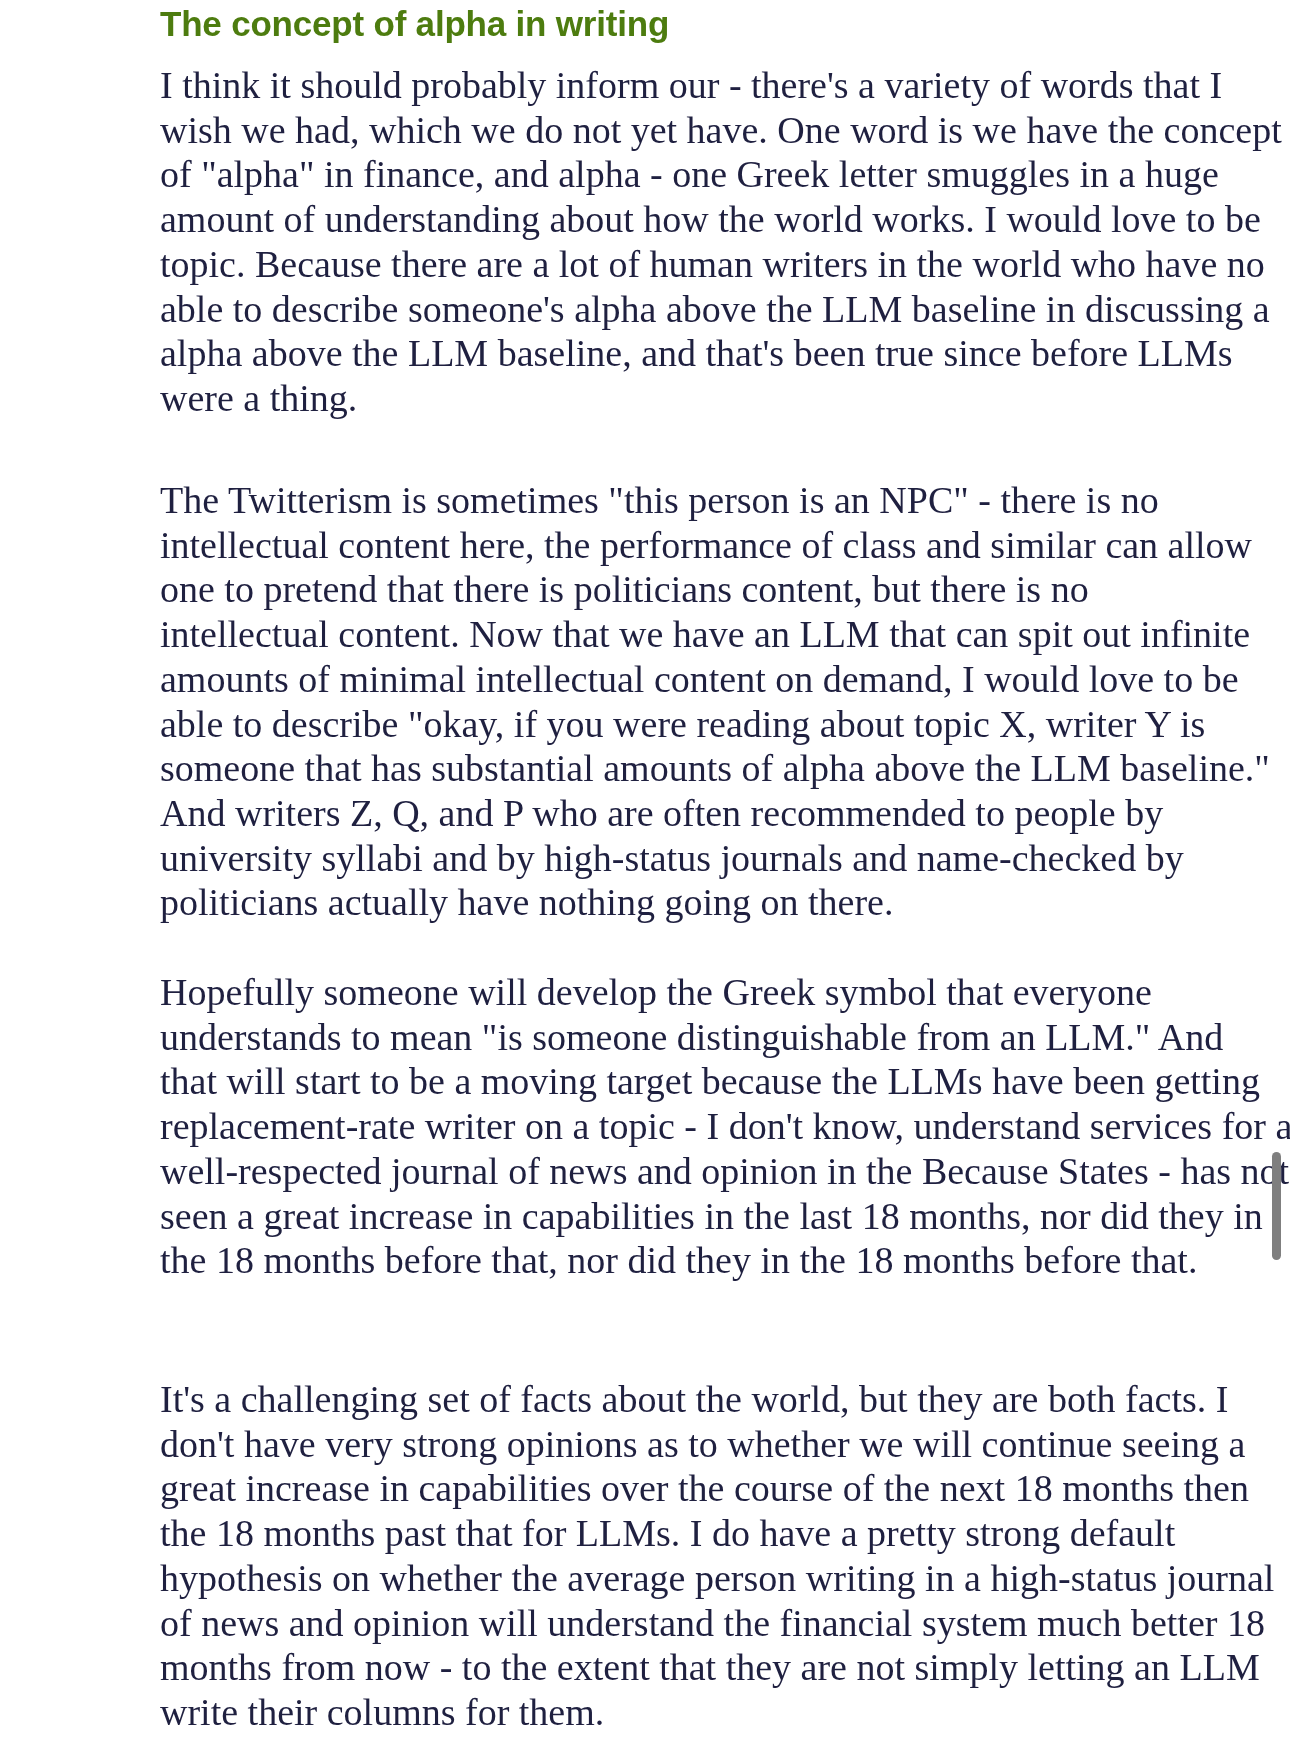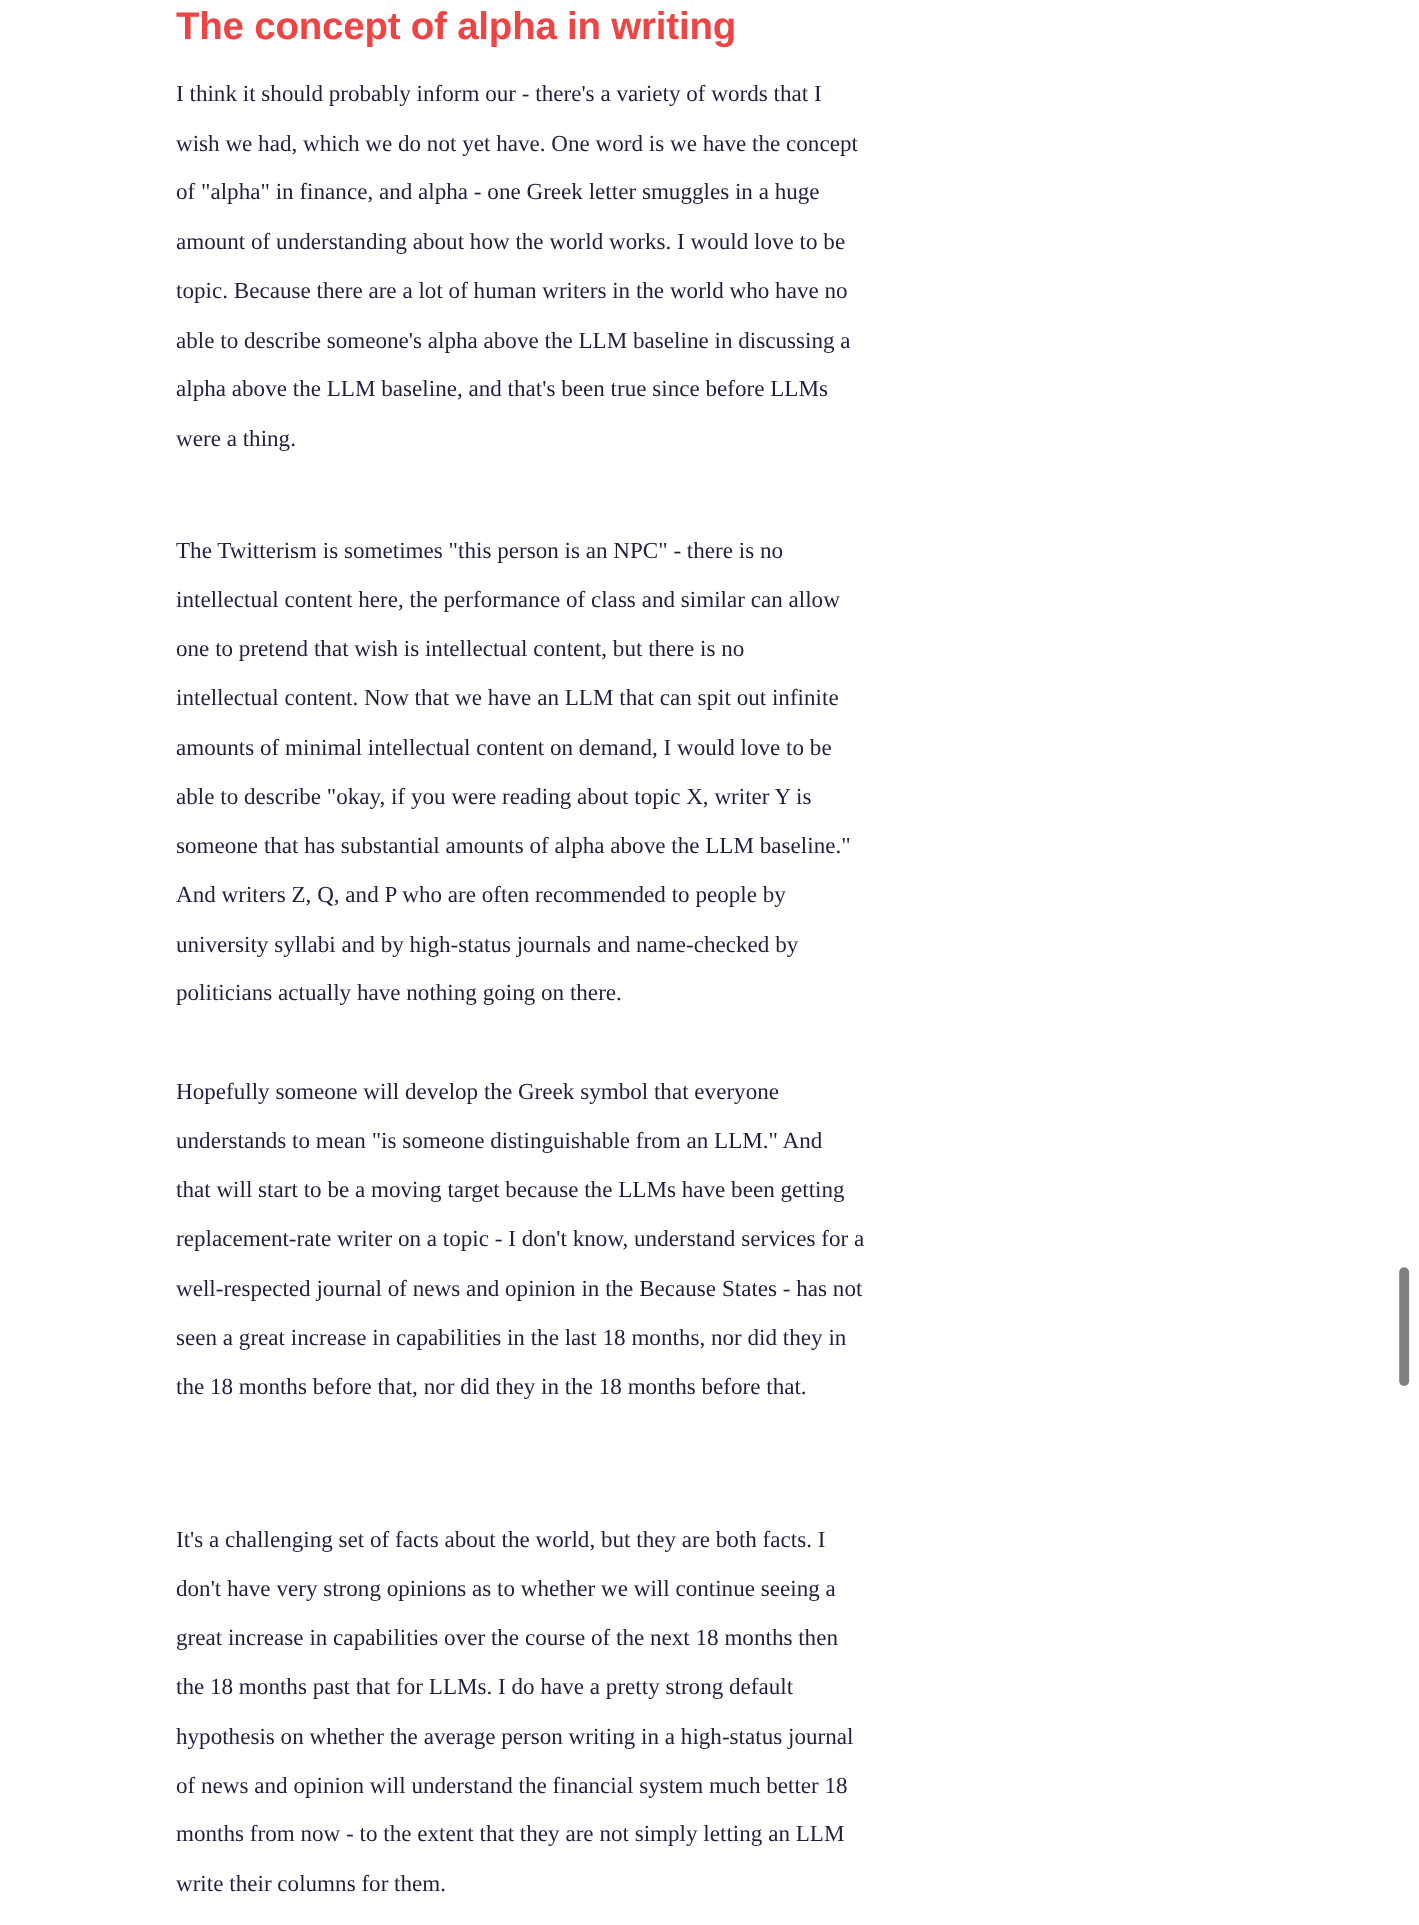--- a/index.html
+++ b/index.html
@@ -22,26 +22,26 @@
   }
   .title {
     font-family: "Liberation Sans", "DejaVu Sans", sans-serif;
     font-weight: 700;
     font-size: 35px;
     line-height: 40px;
     margin: 0;
     padding-top: 4px;
     height: 44px;
     letter-spacing: -0.2px;
-    color: #ef4444;
+    color: #4d7c0f;
   }
   .para {
     margin: 0;
     font-family: "Liberation Serif", "DejaVu Serif", serif;
-    font-size: 21px;
+    font-size: 38px;
     line-height: 44.7px;
     color: #1f2040;
   }
   .para .line {
     display: block;
     white-space: nowrap;
   }
   .para-1 { position: absolute; top: 63px; left: 0; }
   .para-2 { position: absolute; top: 478px; left: 0; }
   .para-3 { position: absolute; top: 970px; left: 0; }
@@ -77,21 +77,21 @@
     <span class="line">amount of understanding about how the world works. I would love to be</span>
     <span class="line">topic. Because there are a lot of human writers in the world who have no</span>
     <span class="line">able to describe someone's alpha above the LLM baseline in discussing a</span>
     <span class="line">alpha above the LLM baseline, and that's been true since before LLMs</span>
     <span class="line">were a thing.</span>
   </p>
 
   <p class="para para-2">
     <span class="line">The Twitterism is sometimes "this person is an NPC" - there is no</span>
     <span class="line">intellectual content here, the performance of class and similar can allow</span>
-    <span class="line">one to pretend that wish is intellectual content, but there is no</span>
+    <span class="line">one to pretend that there is politicians content, but there is no</span>
     <span class="line">intellectual content. Now that we have an LLM that can spit out infinite</span>
     <span class="line">amounts of minimal intellectual content on demand, I would love to be</span>
     <span class="line">able to describe "okay, if you were reading about topic X, writer Y is</span>
     <span class="line">someone that has substantial amounts of alpha above the LLM baseline."</span>
     <span class="line">And writers Z, Q, and P who are often recommended to people by</span>
     <span class="line">university syllabi and by high-status journals and name-checked by</span>
     <span class="line">politicians actually have nothing going on there.</span>
   </p>
 
   <p class="para para-3">

